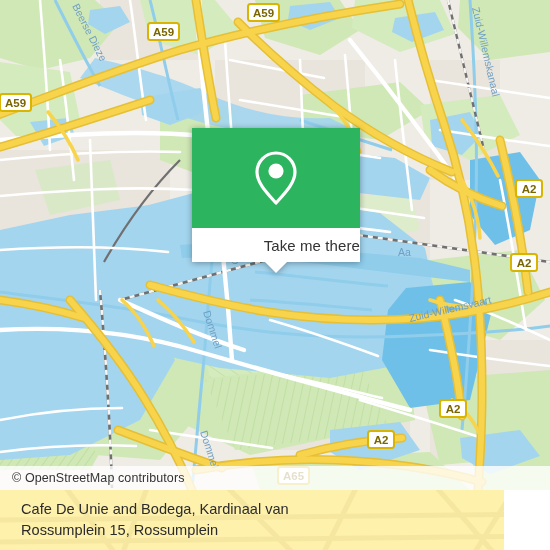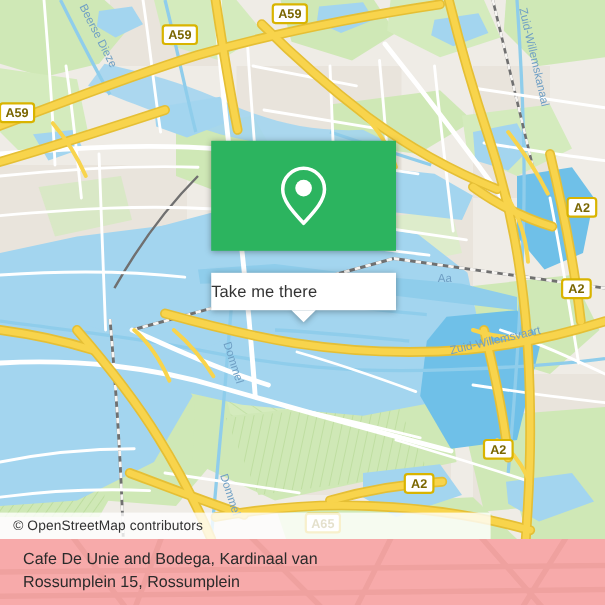--- a/index.html
+++ b/index.html
@@ -9,60 +9,59 @@
     background:#ffffff;
   }
   .screen{position:relative;width:550px;height:550px;overflow:hidden;background:#fff;}
 
   
   .map{position:absolute;left:0;top:0;width:550px;height:490px;overflow:hidden;background:#efece6;}
   .map svg{display:block;}
 
   
   .attrib{
-    position:absolute;left:0;top:466px;width:446px;height:24px;
+    position:absolute;left:0;top:466px;width:550px;height:24px;
     background:rgba(255,255,255,0.80);
     display:flex;align-items:center;
     box-sizing:border-box;padding-left:12px;
     z-index:40;
   }
   .attrib span{font-size:12.5px;color:#333;letter-spacing:.1px;}
 
   
   .card{
     position:absolute;left:192px;top:128px;width:168px;
     z-index:30;
     filter:drop-shadow(0 1px 3px rgba(0,0,0,0.35));
   }
   .card-top{
     height:100px;background:#2cb45f;
     display:flex;align-items:center;justify-content:center;
   }
   .card-bottom{
     height:34px;background:#ffffff;
-    display:flex;align-items:center;justify-content:flex-start;
+    display:flex;align-items:center;justify-content:flex-end;
     position:relative;
-    margin-top:20px;
   }
   .card-bottom .label{
     font-size:15px;color:#333;letter-spacing:.1px;
   }
   .tail{
     position:absolute;left:50%;top:100%;
     margin-left:-11px;
     width:0;height:0;
     border-left:11px solid transparent;
     border-right:11px solid transparent;
     border-top:11px solid #ffffff;
   }
 
   
   .footer{
-    position:absolute;left:0;top:490px;width:550px;height:60px;
-    background:#ef4444;overflow:hidden;
+    position:absolute;left:0;top:490px;width:504px;height:60px;
+    background:#fde047;overflow:hidden;
   }
   .footer-wm{position:absolute;left:0;top:0;width:550px;height:60px;opacity:.55;}
   .footer-inner{
     position:relative;width:550px;height:60px;
     display:flex;align-items:center;justify-content:space-between;
     box-sizing:border-box;padding:0 16px 0 21px;
   }
   .place{
     font-size:14.6px;line-height:1.45;color:#2b2b2b;
     max-width:330px;

